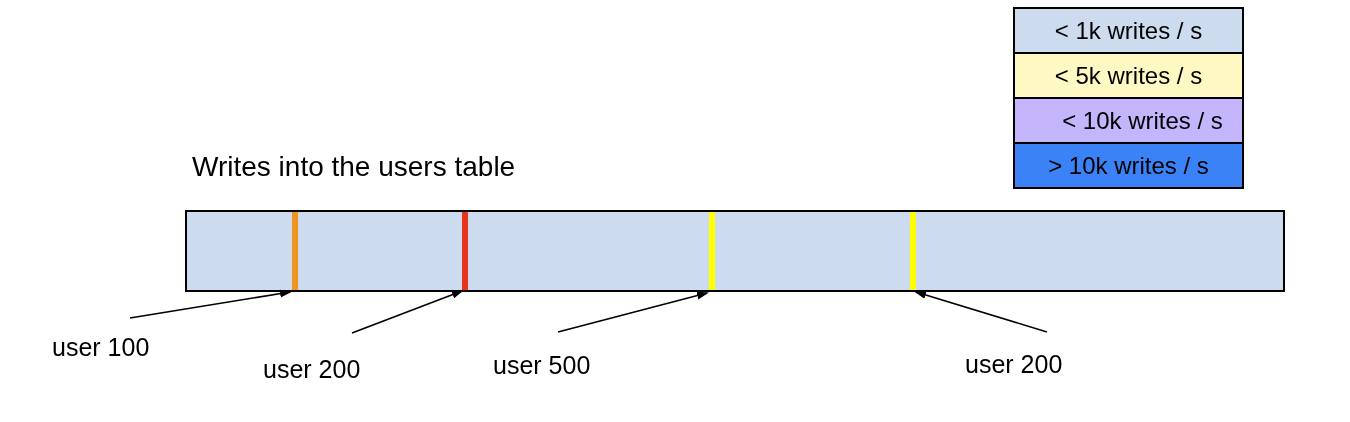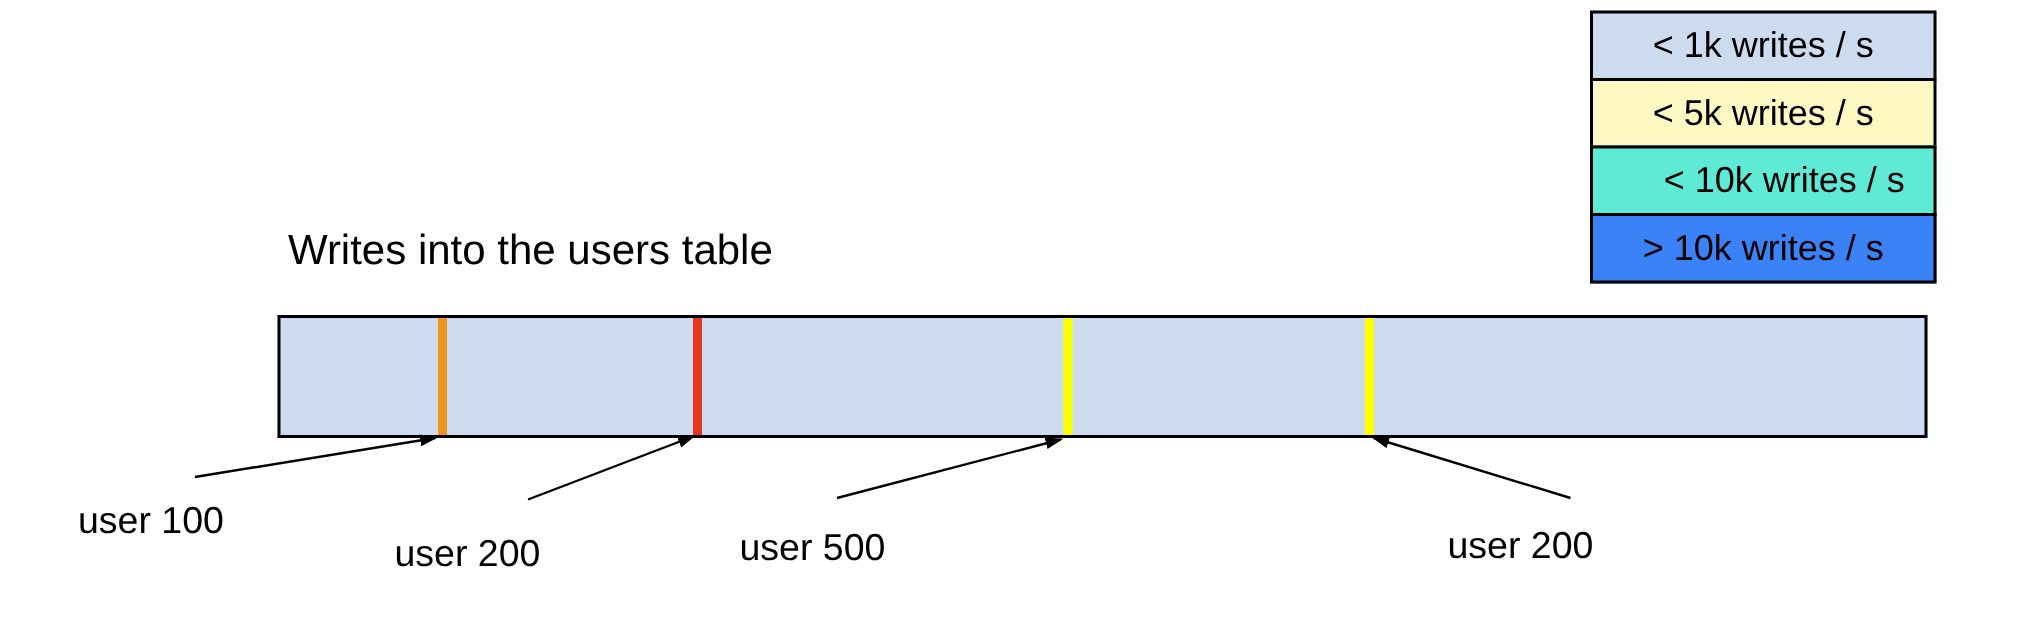--- a/index.html
+++ b/index.html
@@ -4,21 +4,21 @@
 <style>
   html, body { margin: 0; padding: 0; background: #ffffff; }
   body {
     width: 1350px; height: 422px; position: relative; overflow: hidden;
     font-family: "Liberation Sans", sans-serif; color: #000000;
   }
   .canvas { position: absolute; inset: 0; }
 
   
   .legend {
-    position: absolute; left: 1013px; top: 7px; width: 231px; margin-left: 47px;
+    position: absolute; left: 1013px; top: 7px; width: 231px;
   }
   .legend-row {
     box-sizing: border-box; width: 100%; height: 47px;
     border: 2px solid #000000;
     display: flex; align-items: center; justify-content: center;
     font-size: 24px; line-height: 1;
   }
   .legend-row + .legend-row { margin-top: -2px; }
 
   
@@ -54,21 +54,21 @@
   .arrows { position: absolute; left: 0; top: 0; width: 1350px; height: 422px; pointer-events: none; }
 </style>
 </head>
 <body>
 
 <div class="canvas">
 
   <div class="legend">
     <div class="legend-row" style="background-color: rgb(204, 220, 238);">&lt; 1k writes / s</div>
     <div class="legend-row" style="background-color: #fef9c3;">&lt; 5k writes / s</div>
-    <div class="legend-row" style="background-color: #5eead4; padding-left: 28px;">&lt; 10k writes / s</div>
+    <div class="legend-row" style="background-color: #c4b5fd; padding-left: 28px;">&lt; 10k writes / s</div>
     <div class="legend-row" style="background-color: #3b82f6;">&gt; 10k writes / s</div>
   </div>
 
   <div class="title">Writes into the users table</div>
 
   <div class="band" style="background-color: rgb(204, 220, 238);">
     <div class="marker m1" style="background-color: rgb(240, 148, 32);"></div>
     <div class="marker m2" style="background-color: rgb(232, 51, 29);"></div>
     <div class="marker m3" style="background-color: rgb(255, 255, 0);"></div>
     <div class="marker m4" style="background-color: rgb(255, 255, 0);"></div>

